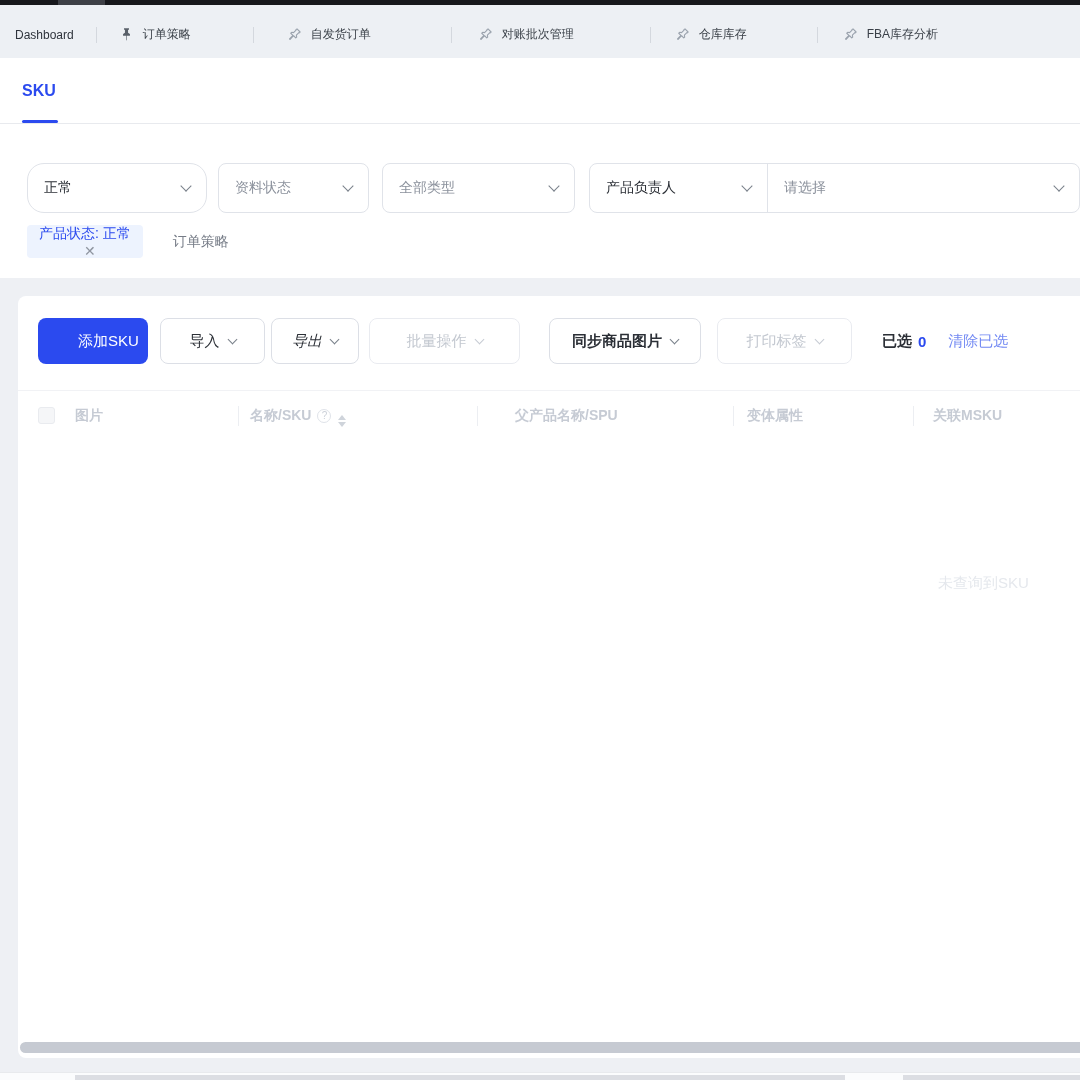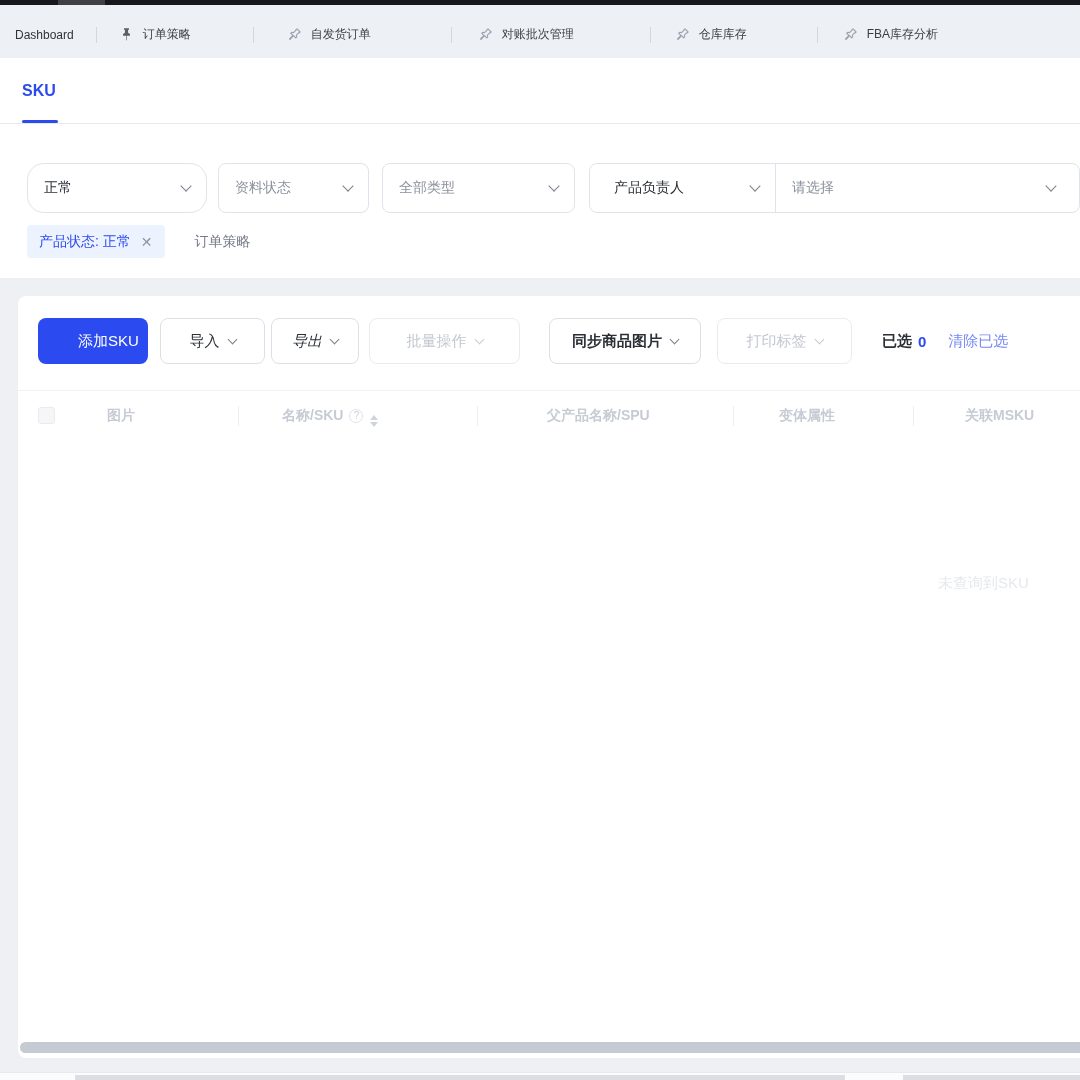--- a/index.html
+++ b/index.html
@@ -31,28 +31,28 @@
     background:#fff; display:flex; align-items:center; padding:0 16px; font-size:14px; cursor:pointer; }
   .sel .val-dark { color:#2b2f36; }
   .sel .val-ph { color:#8b919c; }
   .sel .spring { flex:1; }
   .chev { width:8px; height:8px; border-right:1.5px solid #79808a; border-bottom:1.5px solid #79808a;
     transform:rotate(45deg); margin-top:-4px; flex:0 0 auto; }
   .chev.lt { border-color:#c6cbd3; }
   .sel1 { left:27px; width:180px;border-radius:17px; }
   .sel2 { left:218px; width:151px; }
   .sel3 { left:382px; width:193px; }
-  .sel4 { left:589px; width:491px; padding:8px; }
+  .sel4 { left:589px; width:491px; padding:0; }
   .sel4 .field { width:177px; display:flex; align-items:center; padding:0 16px; height:100%; }
   .sel4 .vdiv { width:1px; height:49px; background:#e0e3e9; }
   .sel4 .value { flex:1; display:flex; align-items:center; padding:0 16px; height:100%; }
 
   .tag-row { position:absolute; left:27px; top:101px; display:flex; align-items:center; }
   .filter-tag { height:33px; background:#edf3fe; border-radius:4px; display:flex; align-items:center;
-    padding:0 12px; font-size:14px; color:#2b4aef; }
+    padding:0 12px; font-size:14px; color:#2b4aef;flex-direction:column; }
   .filter-tag .x { color:#8f95a0; font-size:14px; margin-left:10px; cursor:pointer; }
   .clear-all { margin-left:30px; font-size:14px; color:#767c87; cursor:pointer; }
 
   
   .card { position:absolute; left:18px; top:296px; width:1082px; height:762px; background:#ffffff;
     border-radius:8px; overflow:hidden; }
 
   .toolbar { position:absolute; left:20px; top:22px; display:flex; align-items:center; white-space:nowrap; }
   .btn { height:46px; border-radius:8px; display:flex; align-items:center; justify-content:center;
     font-size:15px; cursor:pointer; }
@@ -63,21 +63,21 @@
   .b-export { width:88px; margin-left:6px;font-style:italic; }
   .b-batch  { width:151px; margin-left:10px; }
   .b-sync   { width:152px; margin-left:29px; font-weight:700; }
   .b-print  { width:135px; margin-left:16px; }
   .btn .chev { margin-left:9px; width:7px; height:7px; }
   .sel-info { margin-left:30px; font-size:15px; color:#2b2f36; font-weight:700; }
   .sel-count { margin-left:6px; font-size:15px; color:#2b4aef; font-weight:700; }
   .clear-selected { margin-left:22px; font-size:15px; color:#7289f3; cursor:pointer; }
 
   .thead { position:absolute; left:0; top:94px; width:1082px; height:50px; border-top:1px solid #f1f2f5; }
-  .th { position:absolute; top:16px; font-size:14px; font-weight:700; color:#c6cbd4; white-space:nowrap;margin-left:32px; }
+  .th { position:absolute; top:16px; font-size:14px; font-weight:700; color:#c6cbd4; white-space:nowrap; }
   .col-div { position:absolute; top:15px; width:1px; height:20px; background:#eceef2; }
   .chk { position:absolute; left:20px; top:16px; width:17px; height:17px; background:#f5f6f8;
     border:1px solid #e9ebef; border-radius:3px; cursor:pointer; }
   .help-ico { display:inline-flex; align-items:center; justify-content:center; width:14px; height:14px;
     border:1px solid #dfe3e9; border-radius:50%; font-size:10px; color:#ccd1d9; font-weight:400;
     vertical-align:1px; margin-left:6px; }
   .sort-ico { display:inline-flex; flex-direction:column; margin-left:7px; vertical-align:0; cursor:pointer; }
   .sort-ico i { display:block; width:0; height:0; border-left:4px solid transparent; border-right:4px solid transparent; }
   .sort-up { border-bottom:5px solid #cfd4db; margin-bottom:2px; }
   .sort-down { border-top:5px solid #cfd4db; }

